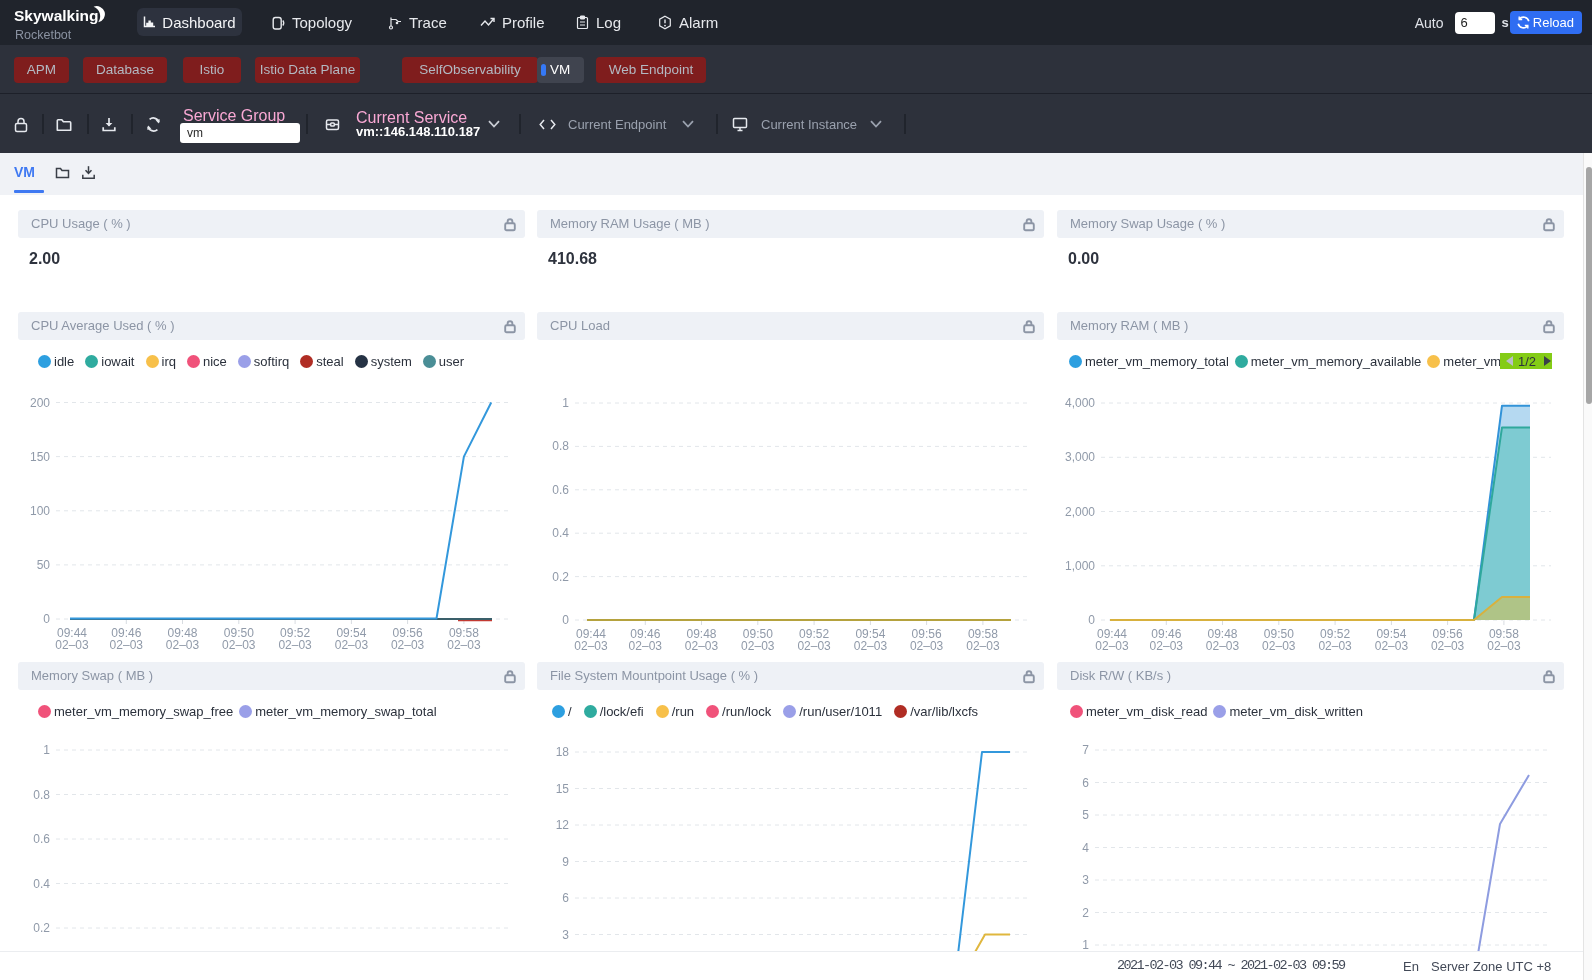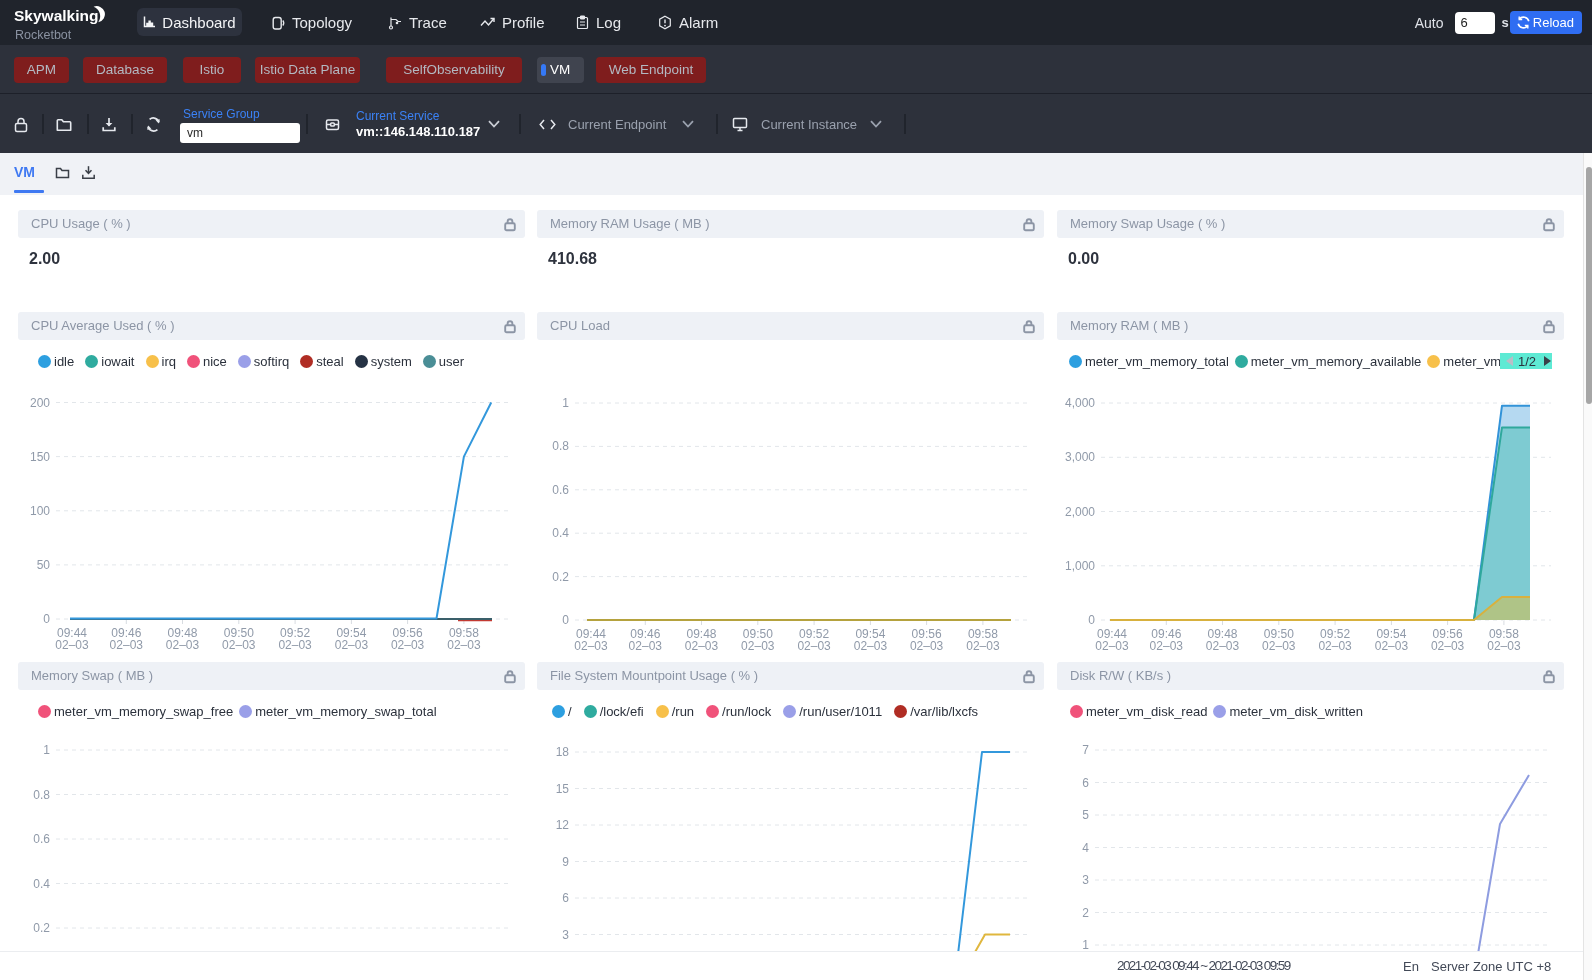--- a/index.html
+++ b/index.html
@@ -21,42 +21,42 @@
 .reload{height:23px;background:#2f6df2;border-radius:4px;color:#fff;font-size:13px;display:flex;align-items:center;padding:0 8px 0 6px;gap:2px}
 
 .tabsrow{position:absolute;left:0;top:45px;width:1592px;height:48px;background:#2d313b}
 .pill{position:absolute;top:11.5px;height:26px;background:#7f1d1d;border-radius:4px;color:#b3b9c2;font-size:13.5px;display:flex;align-items:center;justify-content:center}
 .pill.vm{background:#40444f;color:#fff}
 .vmbar{position:absolute;left:4.5px;top:7px;width:5px;height:12px;border-radius:2.5px;background:#3579f6}
 
 .toolbar{position:absolute;left:0;top:93px;width:1592px;height:60px;background:#2d313b;border-top:1px solid #1d2029}
 .tdiv{position:absolute;top:20px;width:2px;height:20px;background:#20242c}
 .ticon{position:absolute;color:#e6e9ee}
-.tlab{position:absolute;color:#3b82f6;font-size:12px}
+.tlab{position:absolute;color:#f9a8d4;font-size:16px}
 .tinput{position:absolute;left:180px;top:29px;width:120px;height:20px;background:#fff;border-radius:3px;font-size:12px;color:#2a2a2a;line-height:20px;padding-left:7px}
 .csval{position:absolute;left:356px;top:30px;color:#fff;font-size:13px;font-weight:700}
 .tsel{position:absolute;color:#9aa1ae;font-size:13px;top:23px}
 
 .strip{position:absolute;left:0;top:153px;width:1592px;height:42px;background:#f0f2f6}
 .vmtab{position:absolute;left:14px;top:11px;color:#3f79f2;font-size:14px;font-weight:700}
 .vmline{position:absolute;left:14px;top:37px;width:30px;height:3px;background:#3f79f2;border-radius:1px}
 
 .card{position:absolute;width:507px;background:#fff}
 .ch{position:absolute;left:0;top:0;right:0;height:28px;background:#eef1f6;border-radius:3px;color:#8c95a5;font-size:13px;line-height:28px;padding-left:13px}
 .ch svg.lock{position:absolute;right:9px;top:7.5px}
 .bigv{position:absolute;left:11px;top:40px;font-size:16px;font-weight:700;color:#2e333e}
 .legend{position:absolute;top:41px;height:16px;display:flex;align-items:center;font-size:13px;color:#2b313c;white-space:nowrap}
 .legend .d{width:13px;height:13px;border-radius:50%;margin-right:3px;flex:none}
 .legend .t{margin-right:6px}
 .legend.wide .t{margin-right:11px}
 .legend.fs .t{margin-right:12px}
 .plot{position:absolute;left:0;top:0}
 
 .footer{position:absolute;left:0;top:951px;width:1592px;height:29px;background:#fff;border-top:1px solid #ebedf0;z-index:5}
-.ftime{position:absolute;left:1117px;top:6px;font-family:Liberation Sans, sans-serif;font-size:13.5px;letter-spacing:-1.6px;color:#424957}
+.ftime{position:absolute;left:1117px;top:6px;font-family:Liberation Mono, monospace;font-size:13.5px;letter-spacing:-1.6px;color:#424957}
 .fen{position:absolute;left:1403px;top:7px;font-size:13px;color:#424957}
 .fzone{position:absolute;left:1431px;top:7px;font-size:13px;color:#424957}
 
 .sbar{position:absolute;left:1583px;top:153px;width:9px;height:827px;background:#fafafa;border-left:1px solid #e4e4e4;z-index:6}
 .sthumb{position:absolute;left:1.5px;top:14px;width:6px;height:237px;background:#a6a6a6;border-radius:3px}
 </style>
 </head>
 <body>
 
 <div class="nav">
@@ -104,21 +104,21 @@
           <path d="M11.8 13.5v-3h-3" stroke-width="1.4"></path>
         </svg>Reload</div>
   </div>
 </div>
 
 <div class="tabsrow">
   <div class="pill" style="left:14px;width:55px">APM</div>
   <div class="pill" style="left:83px;width:84px">Database</div>
   <div class="pill" style="left:183px;width:58px">Istio</div>
   <div class="pill" style="left:255px;width:105px">Istio Data Plane</div>
-  <div class="pill" style="left:386px;width:136px">SelfObservability</div>
+  <div class="pill" style="left:402px;width:136px">SelfObservability</div>
   <div class="pill vm" style="left:536.5px;width:47px"><span class="vmbar"></span>VM</div>
   <div class="pill" style="left:596px;width:110px">Web Endpoint</div>
 </div>
 
 <div class="toolbar">
 
   <svg class="ticon" style="left:14px;top:23px" width="14" height="16" viewBox="0 0 14 16" fill="none" stroke="#e6e9ee" stroke-width="1.5">
       <rect x="1.5" y="6.5" width="11" height="8" rx="1.5"></rect>
       <path d="M4 6.5V4.5a3 3 0 0 1 6 0v2"></path>
     </svg>
@@ -346,21 +346,21 @@
       </svg></div>
   <div class="legend" style="left:12px;right:0;overflow:hidden">
     <span class="d" style="background:#2d9fe0"></span>
       <span class="t">meter_vm_memory_total</span>
     <span class="d" style="background:#2fab9f"></span>
       <span class="t">meter_vm_memory_available</span>
     <span class="d" style="background:#f7c04a"></span>
       <span class="t" style="margin-right:8px">meter_vm</span>
   </div>
   <div class="abs" style="left:1057px;top:352px"></div>
-  <div class="legend" style="left:443px;background:#5eead4;padding-left:5px">
+  <div class="legend" style="left:443px;background:#84cc16;padding-left:5px">
     <svg width="9" height="12" viewBox="0 0 9 12" style="margin-right:4px">
         <path d="M8 1v10L1 6z" fill="#b9bec7"></path>
       </svg>
     <span style="font-size:13px;color:#2b313c">1/2</span>
     <svg width="9" height="12" viewBox="0 0 9 12" style="margin-left:7px">
         <path d="M1 1v10l7-5z" fill="#3a4049"></path>
       </svg>
   </div>
   <svg class="plot" width="507" height="342">
     <g stroke="#e2e6ea" stroke-width="1" stroke-dasharray="4,4">

